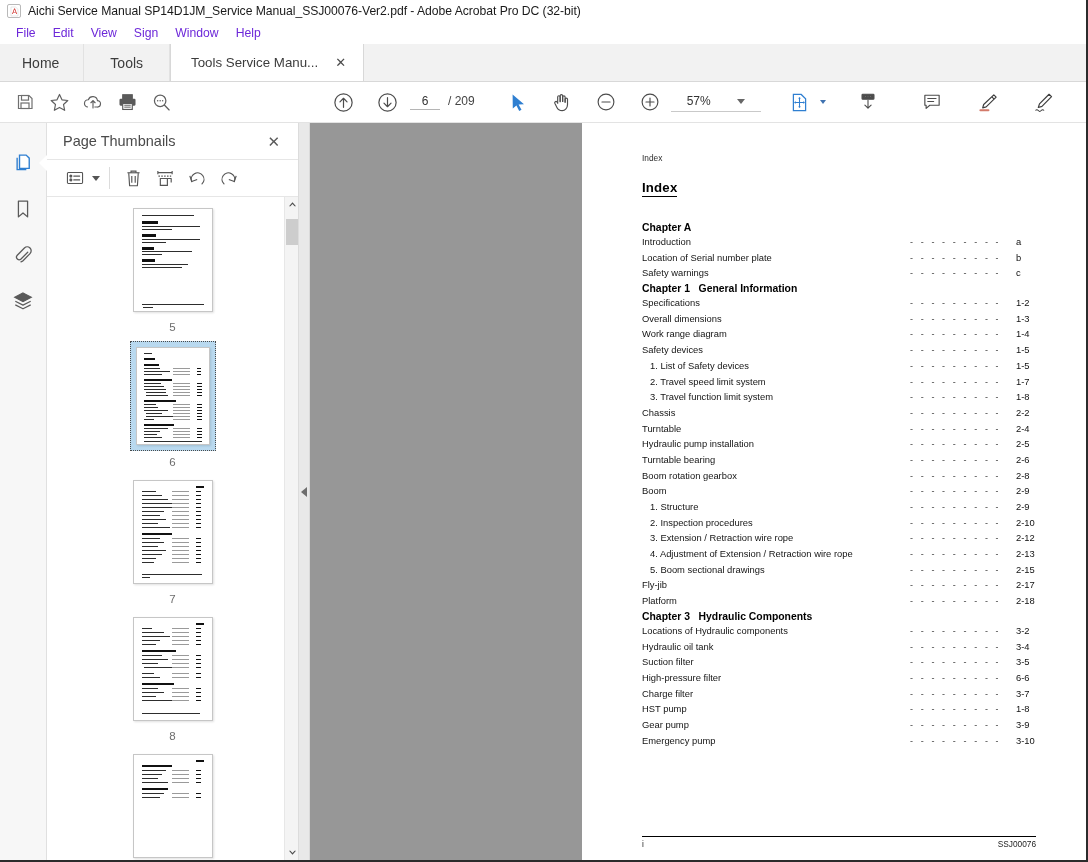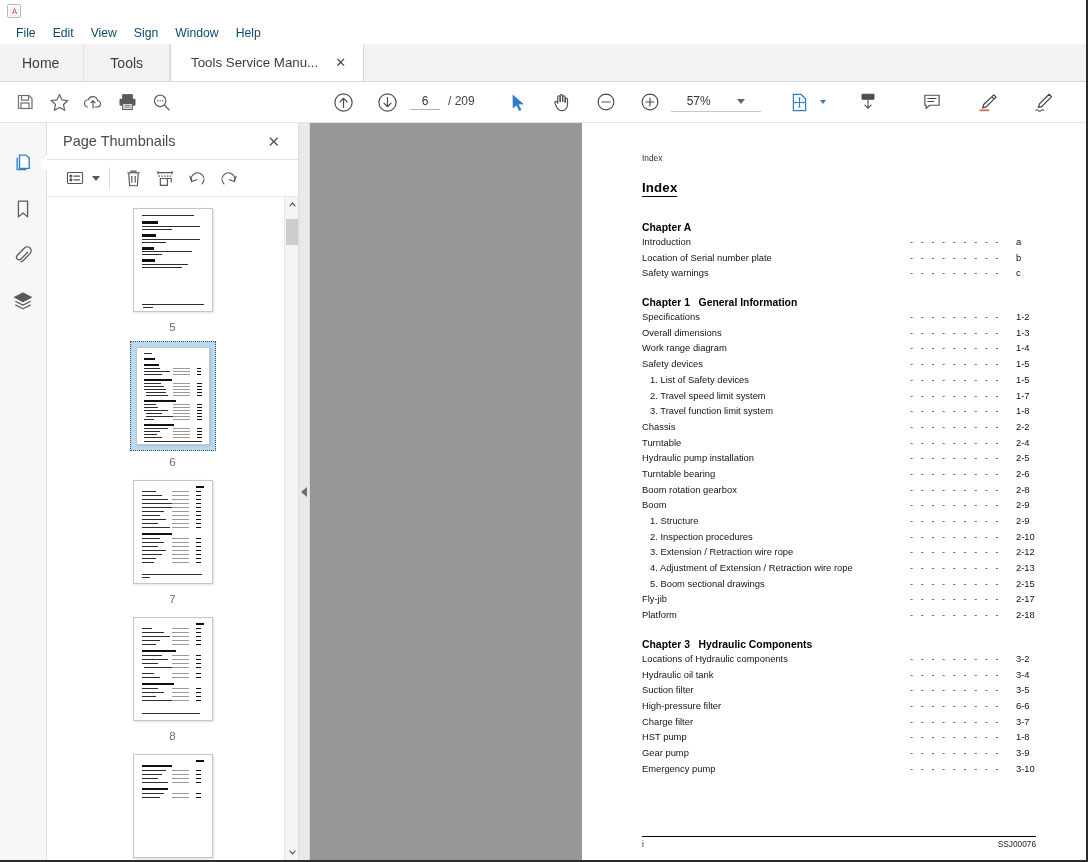--- a/index.html
+++ b/index.html
@@ -47,21 +47,21 @@
   
   .menubar {
     height: 21px;
     display: flex;
     align-items: center;
     padding-left: 8px;
     background: #ffffff;
   }
   .menu-item {
     font-size: 12.2px;
-    color: #0c4a6e;
+    color: #6d28d9;
     padding: 1px 9px 2px 8px;
     cursor: default;
   }
 
   
   .tabbar {
     height: 38px;
     background: #f2f2f2;
     display: flex;
     align-items: stretch;
@@ -360,21 +360,20 @@
     border-bottom: 1.4px solid #000;
     display: inline-block;
     padding-bottom: 1px;
     margin-bottom: 25px;
     letter-spacing: 0.2px;
   }
   .chapter {
     font-size: 10.4px;
     font-weight: bold;
     color: #000;
-    margin-top: 14px;
     margin-bottom: 3px;
     white-space: pre;
   }
   .chapter.first { margin-top: 0; }
   .toc-row {
     display: flex;
     align-items: baseline;
     font-size: 9.4px;
     color: #141414;
     height: 15.7px;
@@ -413,20 +412,21 @@
 
 <div id="app">
 
   <div class="titlebar">
     <div class="app-logo">
       <svg width="11" height="11" viewBox="0 0 11 11">
         <path d="M2 1 h4.5 L9 3.3 V10 H2 Z" fill="#ffffff" stroke="#d9d9d9" stroke-width="0.6"></path>
         <text x="5.5" y="8" font-size="7.5" fill="#cf2c27" text-anchor="middle" font-family="DejaVu Sans">A</text>
       </svg>
     </div>
+    <div class="titlebar-text">Aichi Service Manual SP14D1JM_Service Manual_SSJ00076-Ver2.pdf - Adobe Acrobat Pro DC (32-bit)</div>
   </div>
 
   <div class="menubar">
     <div class="menu-item">File</div>
     <div class="menu-item">Edit</div>
     <div class="menu-item">View</div>
     <div class="menu-item">Sign</div>
     <div class="menu-item">Window</div>
     <div class="menu-item">Help</div>
   </div>

